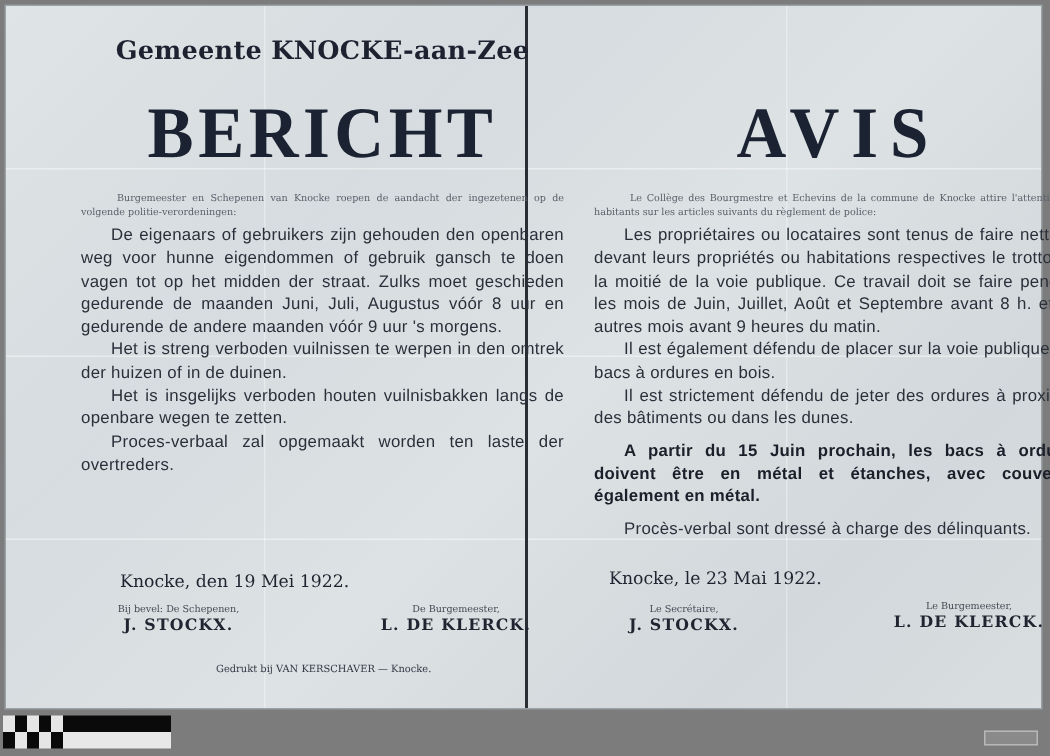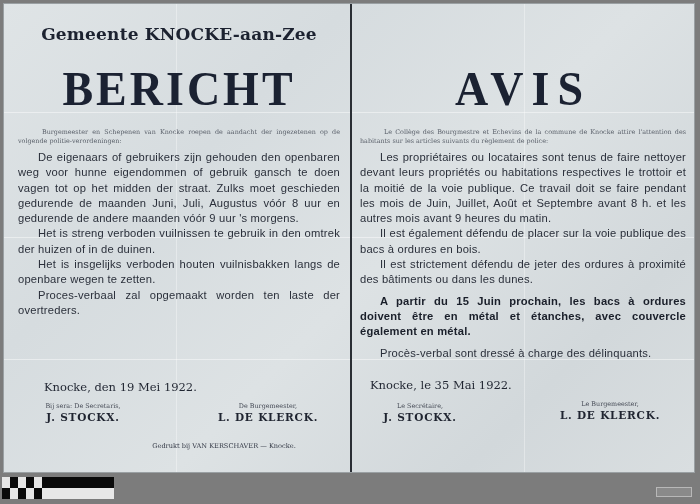--- a/index.html
+++ b/index.html
@@ -26,21 +26,21 @@
       background: rgba(255,255,255,0.35);
     }
     .divider {
       position: absolute;
       left: 346px; top: 0; bottom: 0;
       width: 2px;
       background: #2a2e34;
     }
     .col {
       position: absolute;
-      top: 0; bottom: 0;
+      top: 0; bottom: 0; margin-left: 36px;
     }
     .col.nl { left: 14px; width: 322px; }
     .col.fr { left: 356px; width: 326px; }
 
     .muni {
       position: absolute; top: 20px; left: 0; right: 0;
       text-align: center;
       font-family: "DejaVu Serif", serif;
       font-weight: bold;
       font-size: 17px;
@@ -98,21 +98,21 @@
     .sig-name {
       font-size: 10.5px;
       font-weight: bold;
       letter-spacing: 0.8px;
       color: #1f2430;
       display: block;
       margin-top: 1px;
     }
     .printer {
       position: absolute; left: 0; right: 0; top: 438px;
-      text-align: center;
+      text-align: left;
       font-size: 6.6px;
       color: #333845;
       padding-left: 90px;
     }
     .scalebar {
       position: absolute; left: 2px; top: 477px;
       width: 112px; height: 22px;
     }
     .scalebar .cell {
       position: absolute; width: 8px; height: 11px;
@@ -142,47 +142,47 @@
   <div class="fold-v" style="left:520px"></div>
 
   <div class="divider"></div>
 
   <div class="col nl">
     <div class="muni">Gemeente KNOCKE-aan-Zee</div>
     <div class="headline">BERICHT</div>
     <div class="intro">Burgemeester en Schepenen van Knocke roepen de aandacht der ingezetenen op de volgende politie-verordeningen:</div>
     <div class="body">
       <p class="para">De eigenaars of gebruikers zijn gehouden den openbaren weg voor hunne eigendommen of gebruik gansch te doen vagen tot op het midden der straat. Zulks moet geschieden gedurende de maanden Juni, Juli, Augustus vóór 8 uur en gedurende de andere maanden vóór 9 uur 's morgens.</p>
-      <p class="para">Het is streng verboden vuilnissen te gebruik in den omtrek der huizen of in de duinen.</p>
+      <p class="para">Het is streng verboden vuilnissen te werpen in den omtrek der huizen of in de duinen.</p>
       <p class="para">Het is insgelijks verboden houten vuilnisbakken langs de openbare wegen te zetten.</p>
       <p class="para">Proces-verbaal zal opgemaakt worden ten laste der overtreders.</p>
     </div>
     <div class="date" style="top:376px">Knocke, den 19 Mei 1922.</div>
     <div class="sig" style="left:0; top:398px; width:130px;">
-      <span class="sig-label">Bij sera: De Secretaris,</span>
+      <span class="sig-label">Bij bevel: De Schepenen,</span>
       <span class="sig-name">J. STOCKX.</span>
     </div>
     <div class="sig" style="left:180px; top:398px; width:140px;">
       <span class="sig-label">De Burgemeester,</span>
       <span class="sig-name">L. DE KLERCK.</span>
     </div>
     <div class="printer">Gedrukt bij VAN KERSCHAVER — Knocke.</div>
   </div>
 
   <div class="col fr">
     <div class="headline fr">AVIS</div>
     <div class="intro">Le Collège des Bourgmestre et Echevins de la commune de Knocke attire l'attention des habitants sur les articles suivants du règlement de police:</div>
     <div class="body">
       <p class="para">Les propriétaires ou locataires sont tenus de faire nettoyer devant leurs propriétés ou habitations respectives le trottoir et la moitié de la voie publique. Ce travail doit se faire pendant les mois de Juin, Juillet, Août et Septembre avant 8 h. et les autres mois avant 9 heures du matin.</p>
       <p class="para">Il est également défendu de placer sur la voie publique des bacs à ordures en bois.</p>
       <p class="para">Il est strictement défendu de jeter des ordures à proximité des bâtiments ou dans les dunes.</p>
       <p class="para bold">A partir du 15 Juin prochain, les bacs à ordures doivent être en métal et étanches, avec couvercle également en métal.</p>
       <p class="para">Procès-verbal sont dressé à charge des délinquants.</p>
     </div>
-    <div class="date" style="top:374px; left:10px;">Knocke, le 35 Mai 1922.</div>
+    <div class="date" style="top:374px; left:10px;">Knocke, le 23 Mai 1922.</div>
     <div class="sig" style="left:0; top:398px; width:120px;">
       <span class="sig-label">Le Secrétaire,</span>
       <span class="sig-name">J. STOCKX.</span>
     </div>
     <div class="sig" style="left:180px; top:396px; width:140px;">
       <span class="sig-label">Le Burgemeester,</span>
       <span class="sig-name">L. DE KLERCK.</span>
     </div>
   </div>
 </div>

